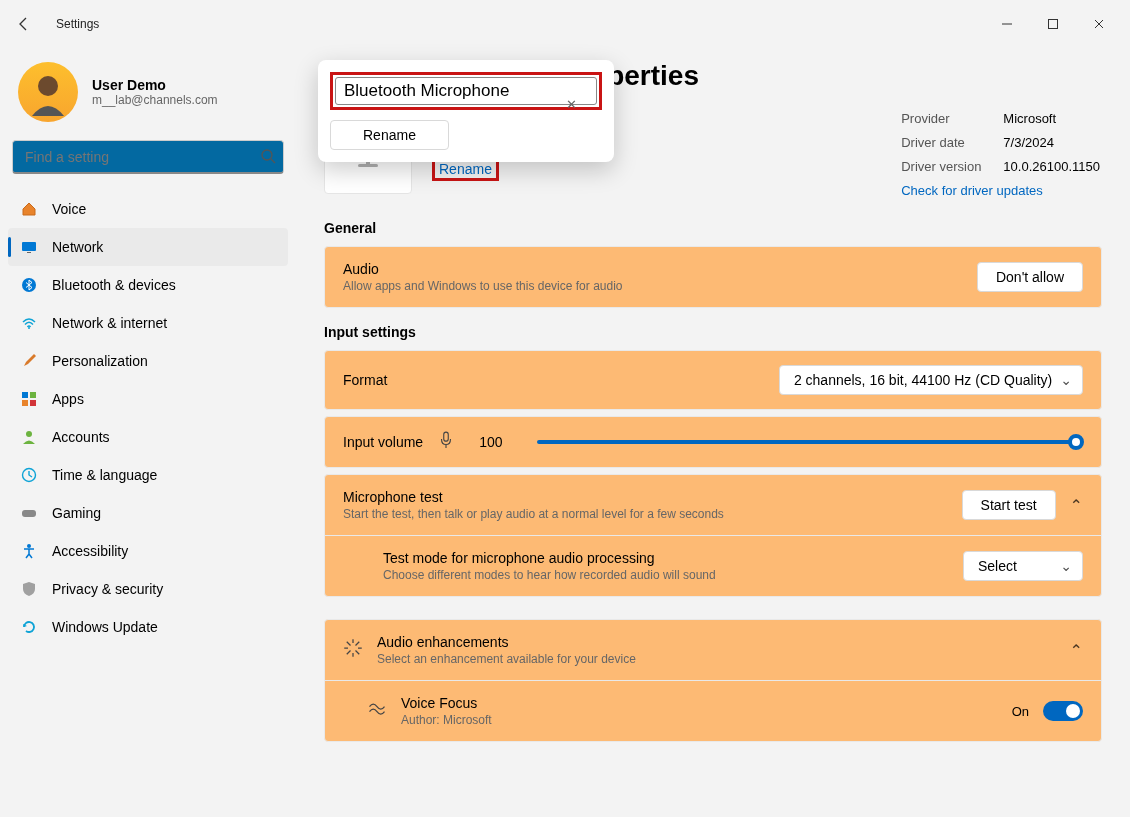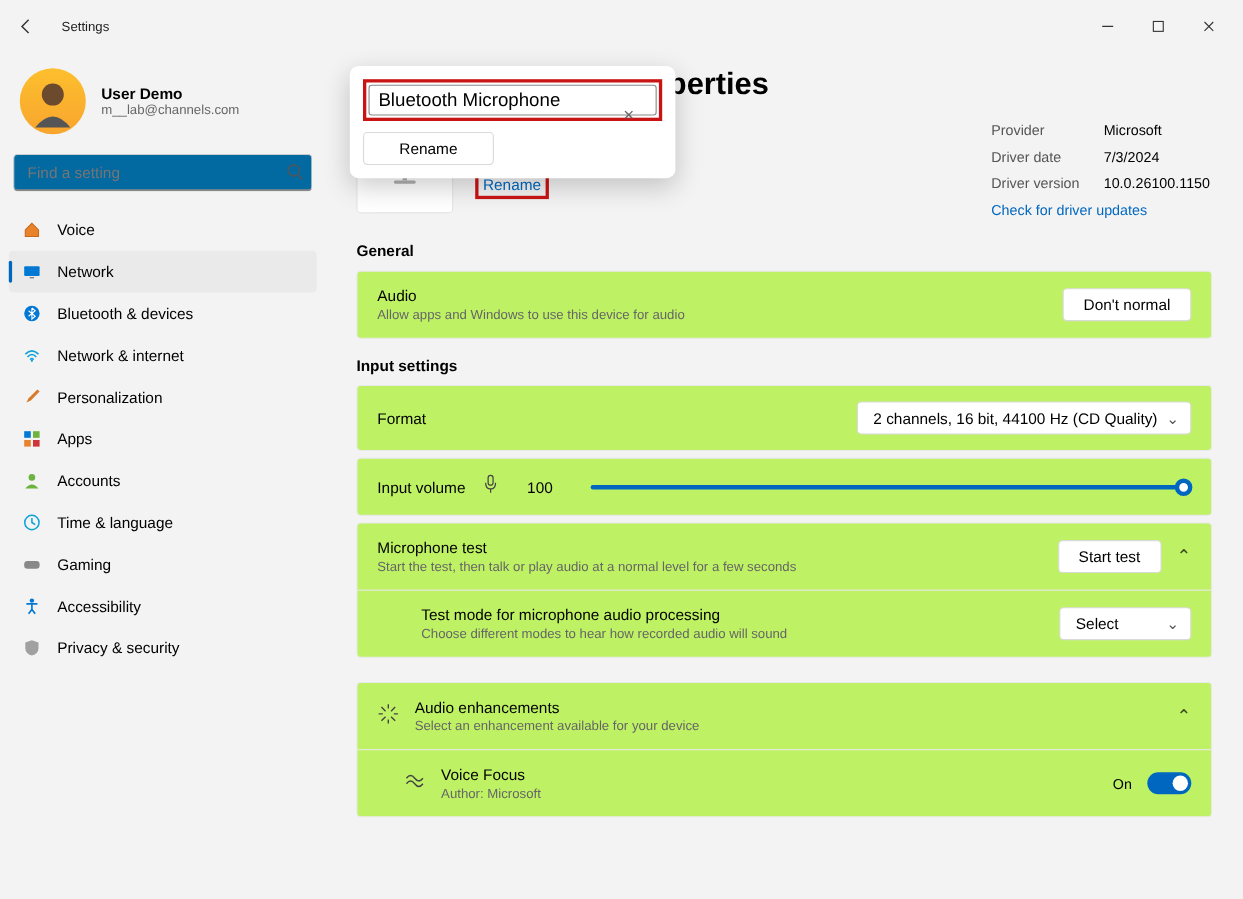--- a/index.html
+++ b/index.html
@@ -35,21 +35,21 @@
 .dev-icon-box { width: 88px; height: 88px; background:#fff; border:1px solid #e5e5e5; border-radius:4px; display:flex; align-items:center; justify-content:center;}
 .dev-text { flex:1; padding-top:4px;}
 .rename-link { color:#0067c0; font-size: 14px; cursor:pointer; display:inline-block;}
 .highlight-box { border: 3px solid #c91414; padding: 1px 4px; }
 
 .info-table { margin-left:auto; font-size: 13px; line-height: 1.7; }
 .info-table td:first-child { color:#555; padding-right: 20px; }
 .driver-link { color:#0067c0; cursor:pointer; font-size:13px;margin-top:10px;}
 
 .section-head { font-size: 14px; font-weight: 600; margin: 16px 0 10px 0; }
-.card { background:#bef264; border:1px solid #e9e9e9; border-radius:4px; }
+.card { background:#fdba74; border:1px solid #e9e9e9; border-radius:4px; }
 .card-row { display:flex; align-items:center; padding: 14px 18px; gap:14px;}
 .row-main { flex:1; }
 .row-title { font-size: 14px; }
 .row-sub { font-size: 12px; color:#666; margin-top:2px;}
 .btn { background:#fff; border:1px solid #d9d9d9; border-radius:4px; padding: 6px 18px; font-size:14px; cursor:pointer; }
 .select-box { display:flex; align-items:center; gap:8px; background:#fff; border:1px solid #d9d9d9; border-radius:4px; padding: 6px 10px 6px 14px; font-size:14px; cursor:pointer; min-width:120px; justify-content:space-between;}
 .chevron { opacity:.7;}
 .divider { height:1px; background:#e9e9e9; }
 .subrow { padding-left: 58px; }
 
@@ -214,20 +214,29 @@
         </span>
       <span>Accessibility</span>
     </div>
     <div class="nav-item">
       <span class="nav-icon">
           <svg class="mini-icon" viewBox="0 0 16 16">
             <path d="M8 1 L14 3 V8 Q14 13 8 15 Q2 13 2 8 V3 Z" fill="#a0a0a0"></path>
           </svg>
         </span>
       <span>Privacy &amp; security</span>
+    </div>
+    <div class="nav-item">
+      <span class="nav-icon">
+          <svg class="mini-icon" viewBox="0 0 16 16">
+            <path d="M3 8 A5 5 0 1 1 5 12" stroke="#0ea3d6" fill="none" stroke-width="1.8"></path>
+            <path d="M2 5 L3 8 L6 7" fill="#0ea3d6"></path>
+          </svg>
+        </span>
+      <span>Windows Update</span>
     </div>
   </div>
 
   <div class="main">
     <h1 class="page-title">
       <span style="visibility:hidden">System › Sound › Pr</span><span>operties</span>
     </h1>
 
     <div class="dev-header">
       <div class="dev-icon-box">
@@ -262,21 +271,21 @@
         </table>
     </div>
 
     <div class="section-head">General</div>
     <div class="card">
       <div class="card-row">
         <div class="row-main">
           <div class="row-title">Audio</div>
           <div class="row-sub">Allow apps and Windows to use this device for audio</div>
         </div>
-        <button class="btn">Don't normal</button>
+        <button class="btn">Don't allow</button>
       </div>
     </div>
 
     <div class="section-head">Input settings</div>
     <div class="card">
       <div class="card-row">
         <div class="row-main">
             <div class="row-title">Format</div>
           </div>
         <div class="select-box" style="min-width:290px">

